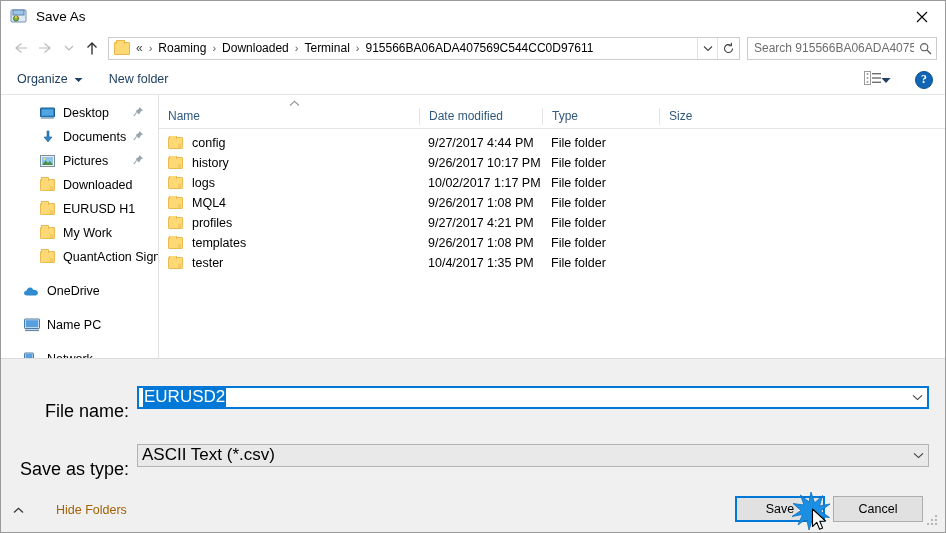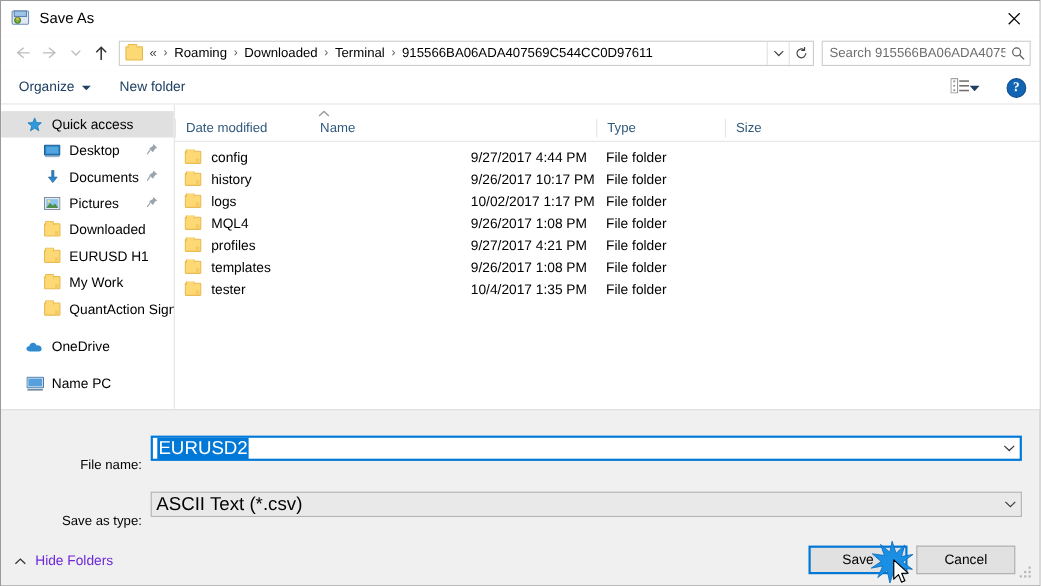--- a/index.html
+++ b/index.html
@@ -248,21 +248,21 @@
     flex: none;
   }
   .formrow {
     display: flex; align-items: center;
     margin-bottom: 8px;
     padding-right: 16px;
   }
   .formlabel {
     width: 136px; flex: none;
     text-align: right; padding-right: 8px;
-    font-size: 12px; color: #000000; margin-top: 29px;
+    font-size: 18px; color: #000000; margin-top: 29px;
   }
   .combo {
     flex: 1 1 auto; height: 23px;
     display: flex; align-items: center;
     background: #ffffff;
     border: 1px solid #7a7a7a;
     min-width: 0;
   }
   .combo.focused { border: 2px solid #0078d7; }
   .combo.grey { background: #e9e9e9; border: 1px solid #b4b4b4; }
@@ -282,21 +282,21 @@
   
   .footer {
     height: 44px; flex: none;
     background: #f0f0f0;
     display: flex; align-items: center;
     padding: 0 16px 0 12px;
     position: relative;
   }
   .hidefolders {
     display: flex; align-items: center;
-    font-size: 12.5px; color: #6d28d9;
+    font-size: 12.5px; color: #a16207; gap: 24px;
   }
   .hidefolders .chev { margin-right: 8px; }
   .btns {
     position: absolute; right: 22px; top: 8px;
     display: flex; align-items: center;
   }
   .btn {
     width: 90px; height: 26px;
     background: #e1e1e1;
     border: 1px solid #adadad;
@@ -439,28 +439,20 @@
       <div class="helpbtn">
         <span>?</span>
       </div>
     </div>
   </div>
 
   <div class="body">
 
     <div class="sidebar">
 
-      <div class="sb-item root selected">
-        <span class="sb-ico">
-          <svg width="15" height="15" viewBox="0 0 15 15">
-            <path d="M7.5 1.2 L9.2 5.4 L13.6 5.7 L10.2 8.6 L11.3 12.9 L7.5 10.5 L3.7 12.9 L4.8 8.6 L1.4 5.7 L5.8 5.4 Z" fill="#2f9bdc" stroke="#1a77b3" stroke-width="0.7"></path>
-          </svg>
-        </span>
-        <span class="sb-label">Quick access</span>
-      </div>
 
       <div class="sb-item child">
         <span class="sb-ico">
           <svg width="15" height="13" viewBox="0 0 15 13">
             <rect x="0.5" y="1" width="14" height="9" rx="0.5" fill="#2f86c8" stroke="#1c5d92"></rect>
             <rect x="2" y="2.5" width="11" height="6" fill="#4fa6e0"></rect>
             <rect x="1" y="10.5" width="13" height="1.4" fill="#9bb4c9"></rect>
           </svg>
         </span>
         <span class="sb-label">Desktop</span>
@@ -569,22 +561,22 @@
     <div class="filepane">
       <div class="sortbar">
         <span class="sortcaret">
           <svg width="11" height="7" viewBox="0 0 11 7">
               <path d="M1 5.5 L5.5 1.3 L10 5.5" stroke="#9a9a9a" stroke-width="1.2" fill="none"></path>
             </svg>
         </span>
       </div>
 
       <div class="colhead">
+        <div class="col col-name first">Name</div>
         <div class="col col-date">Date modified</div>
-        <div class="col col-name first">Name</div>
         <div class="col col-type">Type</div>
         <div class="col col-size">Size</div>
       </div>
 
       <div class="rows">
         <div class="row">
           <div class="cell cell-name">
             <span class="folder-ico"></span>
             <span>config</span>
           </div>

